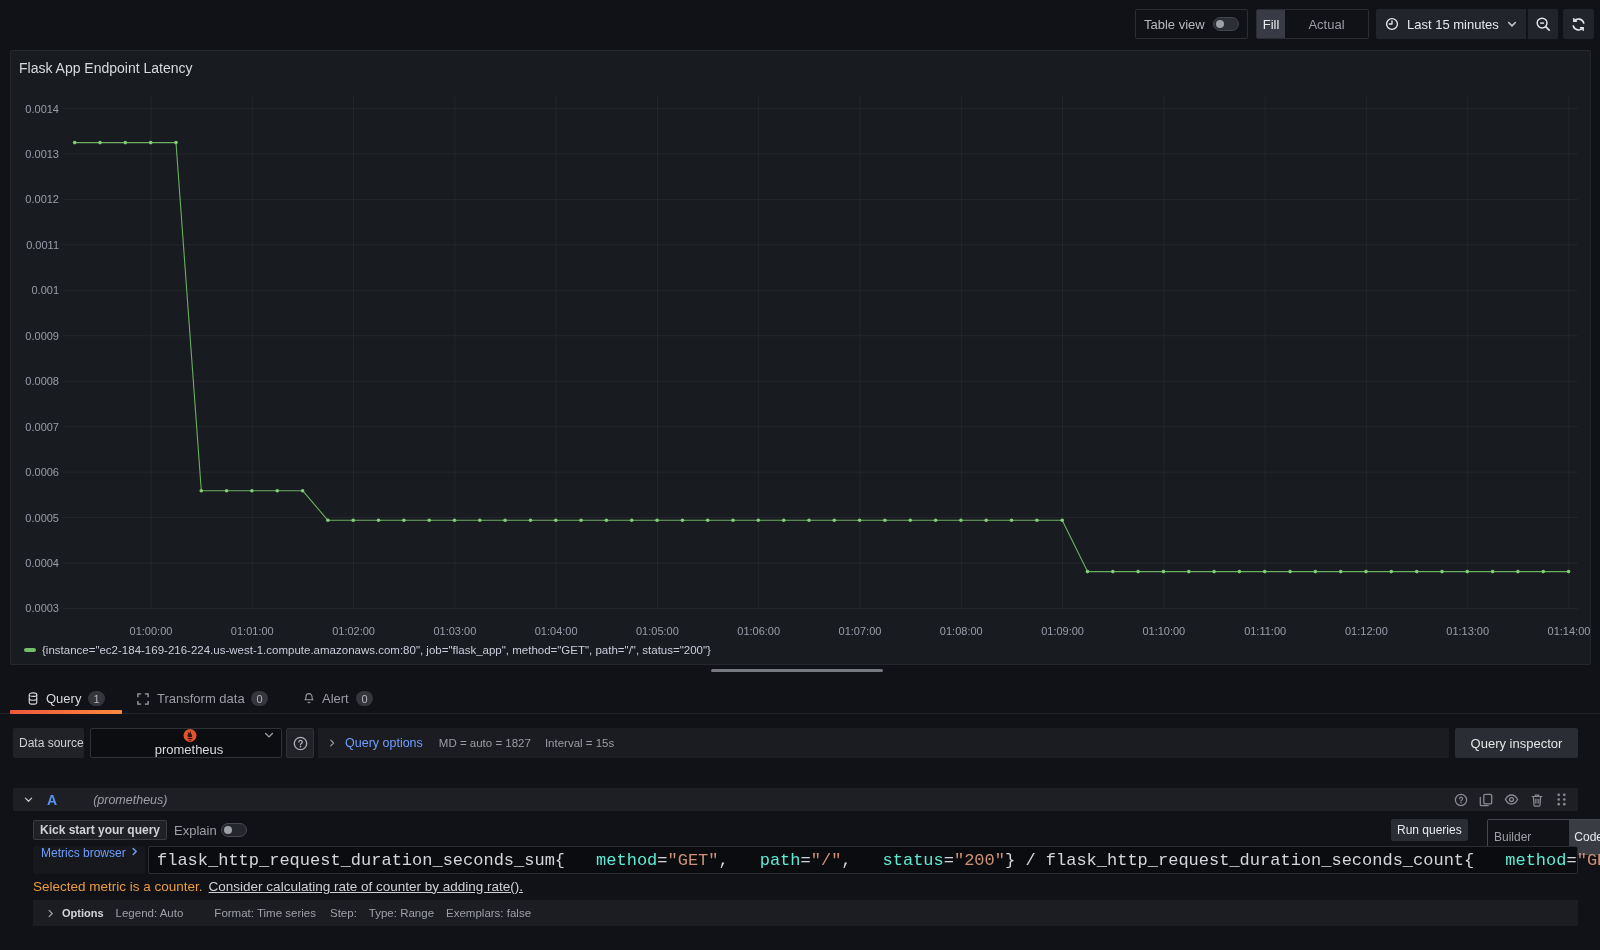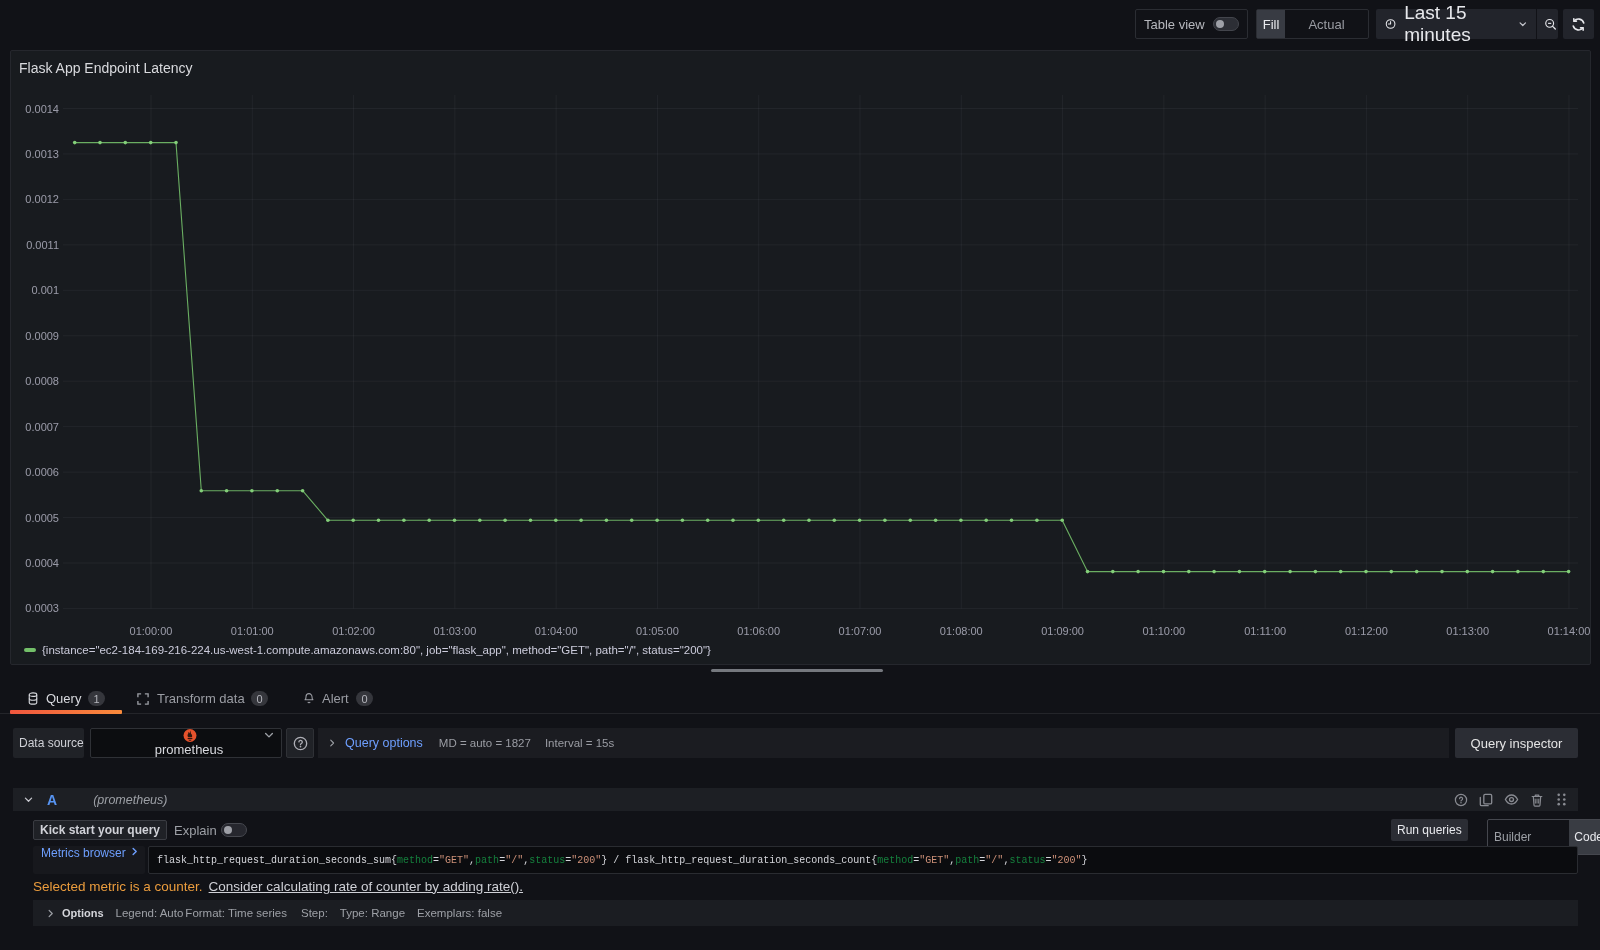--- a/index.html
+++ b/index.html
@@ -13,21 +13,21 @@
     display:flex; align-items:center; padding-left:8px; }
   .tv-label { font-size:13px; color:#b7b8be; }
   .toggle { position:relative; width:26px; height:14px; background:#2c2e35; border:1px solid #43454c; border-radius:8px; margin-left:8px; }
   .toggle .knob { position:absolute; left:2px; top:2px; width:8px; height:8px; border-radius:50%; background:#9ea0a7; }
   .fa-group { left:1256px; top:9px; width:113px; height:30px; border:1px solid #2b2d33; border-radius:2px; display:flex; }
   .fa-fill { width:28px; height:100%; background:#383b43; color:#e9eaee; font-size:13px; font-weight:500;
     display:flex; align-items:center; justify-content:center; }
   .fa-actual { flex:1; color:#9a9ca3; font-size:13px; display:flex; align-items:center; justify-content:center; }
   .time-group { left:1376px; top:9px; width:182px; height:30px; background:#22242b; border-radius:2px;
     display:flex; align-items:center; }
-  .time-text { font-size:19px; font-weight:500; color:#e7e8ec; margin-left:8px; }
+  .time-text { font-size:13px; font-weight:500; color:#e7e8ec; margin-left:8px; }
   .refresh-btn { left:1563px; top:9px; width:31px; height:30px; background:#22242b; border-radius:2px;
     display:flex; align-items:center; justify-content:center; }
 
   
   .panel { left:10px; top:50px; width:1581px; height:615px; background:#181b1f; border:1px solid #25272d; border-radius:2px; }
   .panel-title { position:absolute; left:8px; top:9px; font-size:14px; font-weight:500; color:#d9dade; }
 
   
   .handle { left:711px; top:669px; width:172px; height:3px; background:#75787e; border-radius:2px; }
   .tabs { left:0px; top:684px; width:1596px; height:30px; }
@@ -60,22 +60,22 @@
   .run-btn { left:1391px; top:819px; height:22px; background:#2b2d34; border-radius:2px; padding:0 6px;
     display:flex; align-items:center; font-size:12px; color:#e8e9ed; }
   .bc-group { left:1487px; top:819px; height:36px; border:1px solid #45474e; border-radius:2px; display:flex;gap:32px; }
   .bc-builder { padding:0 6px; display:flex; align-items:center; font-size:12px; color:#9da0a6; }
   .bc-code { padding:0 5px; display:flex; align-items:center; font-size:12px; color:#e8e9ed; background:#393c43; }
 
   .mb-link { left:41px; top:846px; height:28px; display:flex; align-items:flex-start; font-size:12px; font-weight:500; color:#6e9fff; }
   .mb-bg { left:33px; top:846px; width:112px; height:28px; background:#17181d; border-radius:2px; }
   .code-box { left:148px; top:846px; width:1430px; height:28px; background:#0b0c0f; border:1px solid #2a2c31; border-radius:2px;
     display:flex; align-items:center; padding-left:8px;
-    font-family:"Liberation Mono", monospace; font-size:10px; color:#d5d6db; white-space:pre; }
-  .code-box .lb { color:#15803d; }
+    font-family:"Liberation Mono", monospace; font-size:17px; color:#d5d6db; white-space:pre; }
+  .code-box .lb { color:#5eead4;margin-left:31px; }
   .code-box .st { color:#ce9178; }
 
   .warn-row { left:33px; top:879px; height:14px; display:flex; align-items:center; font-size:13.5px; }
   .warn-row .w { color:#eb9c3d; }
   .warn-row .lnk { color:#cfd0d6; text-decoration:underline; margin-left:6px; }
 
   .opt-row { left:33px; top:900px; width:1545px; height:26px; background:#1b1d22; display:flex; align-items:center;
     font-size:11.5px; color:#9da0a6; }
   .opt-row b { color:#d4d5da; font-weight:700; }
 </style>
@@ -356,17 +356,17 @@
     <span class="w">Selected metric is a counter.</span>
     <span class="lnk">Consider calculating rate of counter by adding rate().</span>
   </div>
 
 <div class="abs opt-row">
   <svg width="11" height="11" viewBox="0 0 16 16" style="margin-left:12px">
       <path d="M6 3.5 L10.5 8 L6 12.5" fill="none" stroke="#9da0a6" stroke-width="1.8" stroke-linecap="round" stroke-linejoin="round"></path>
     </svg>
   <b style="margin-left:6px;font-size:11px">Options</b>
   <span style="margin-left:12px">Legend: Auto</span>
-  <span style="margin-left:2px">Format: Time series</span>
+  <span style="margin-left:31px">Format: Time series</span>
   <span style="margin-left:14px">Step:</span>
   <span style="margin-left:12px">Type: Range</span>
   <span style="margin-left:12px">Exemplars: false</span>
 </div>
 
 </body></html>

